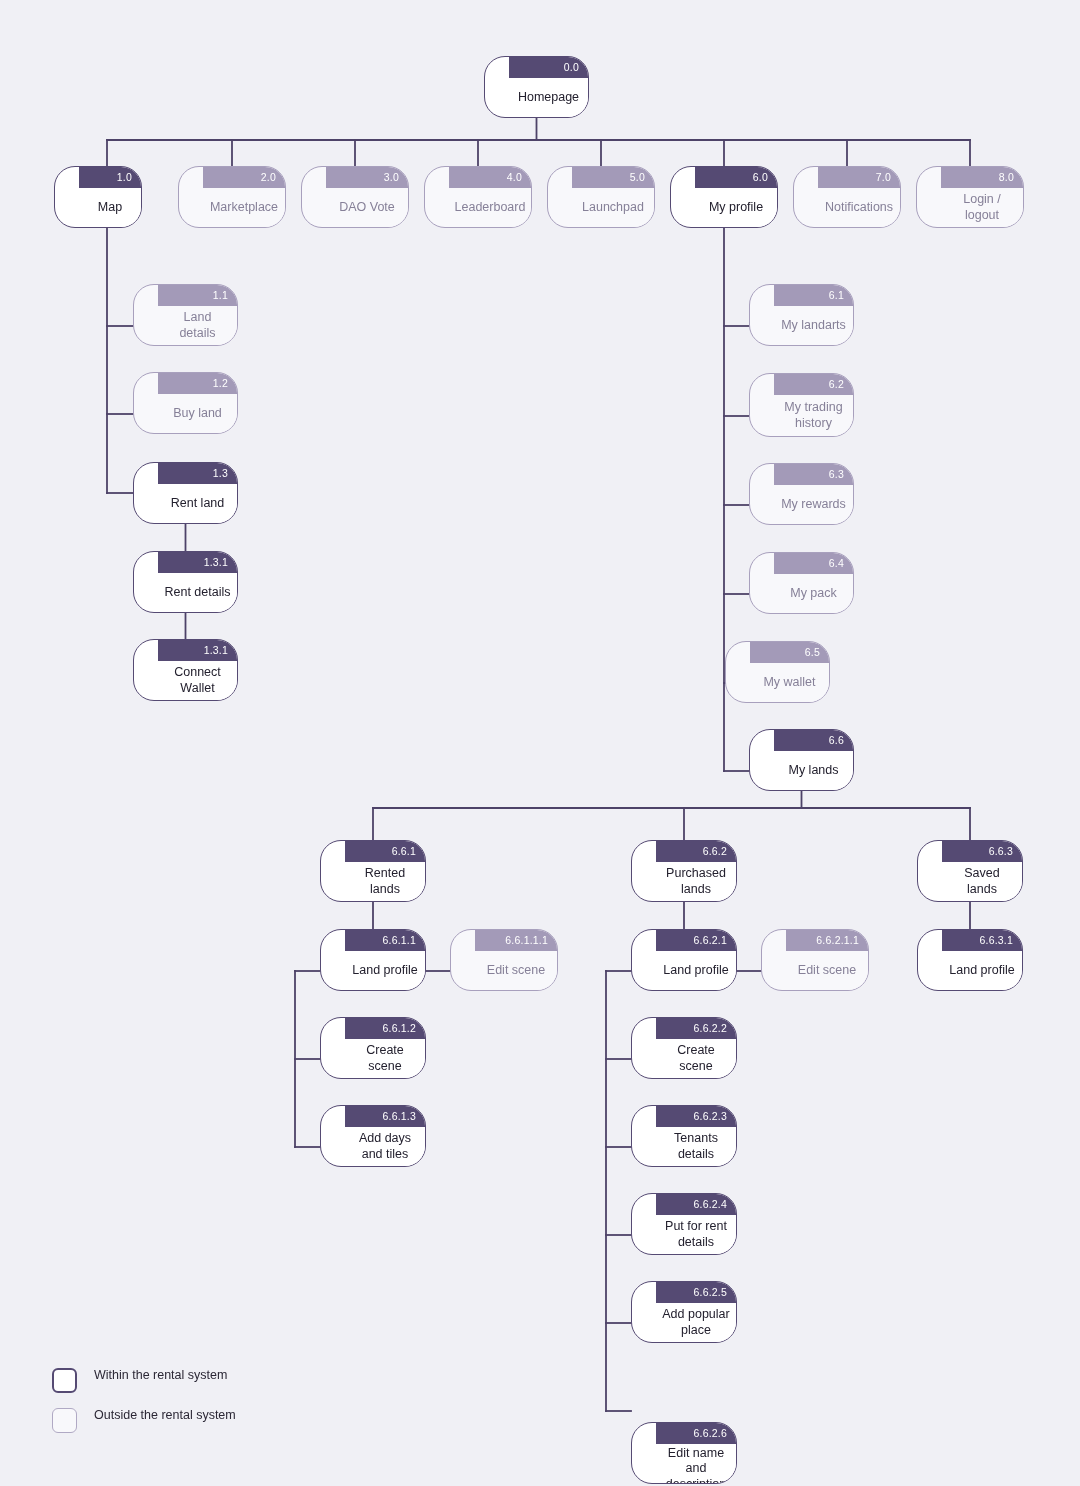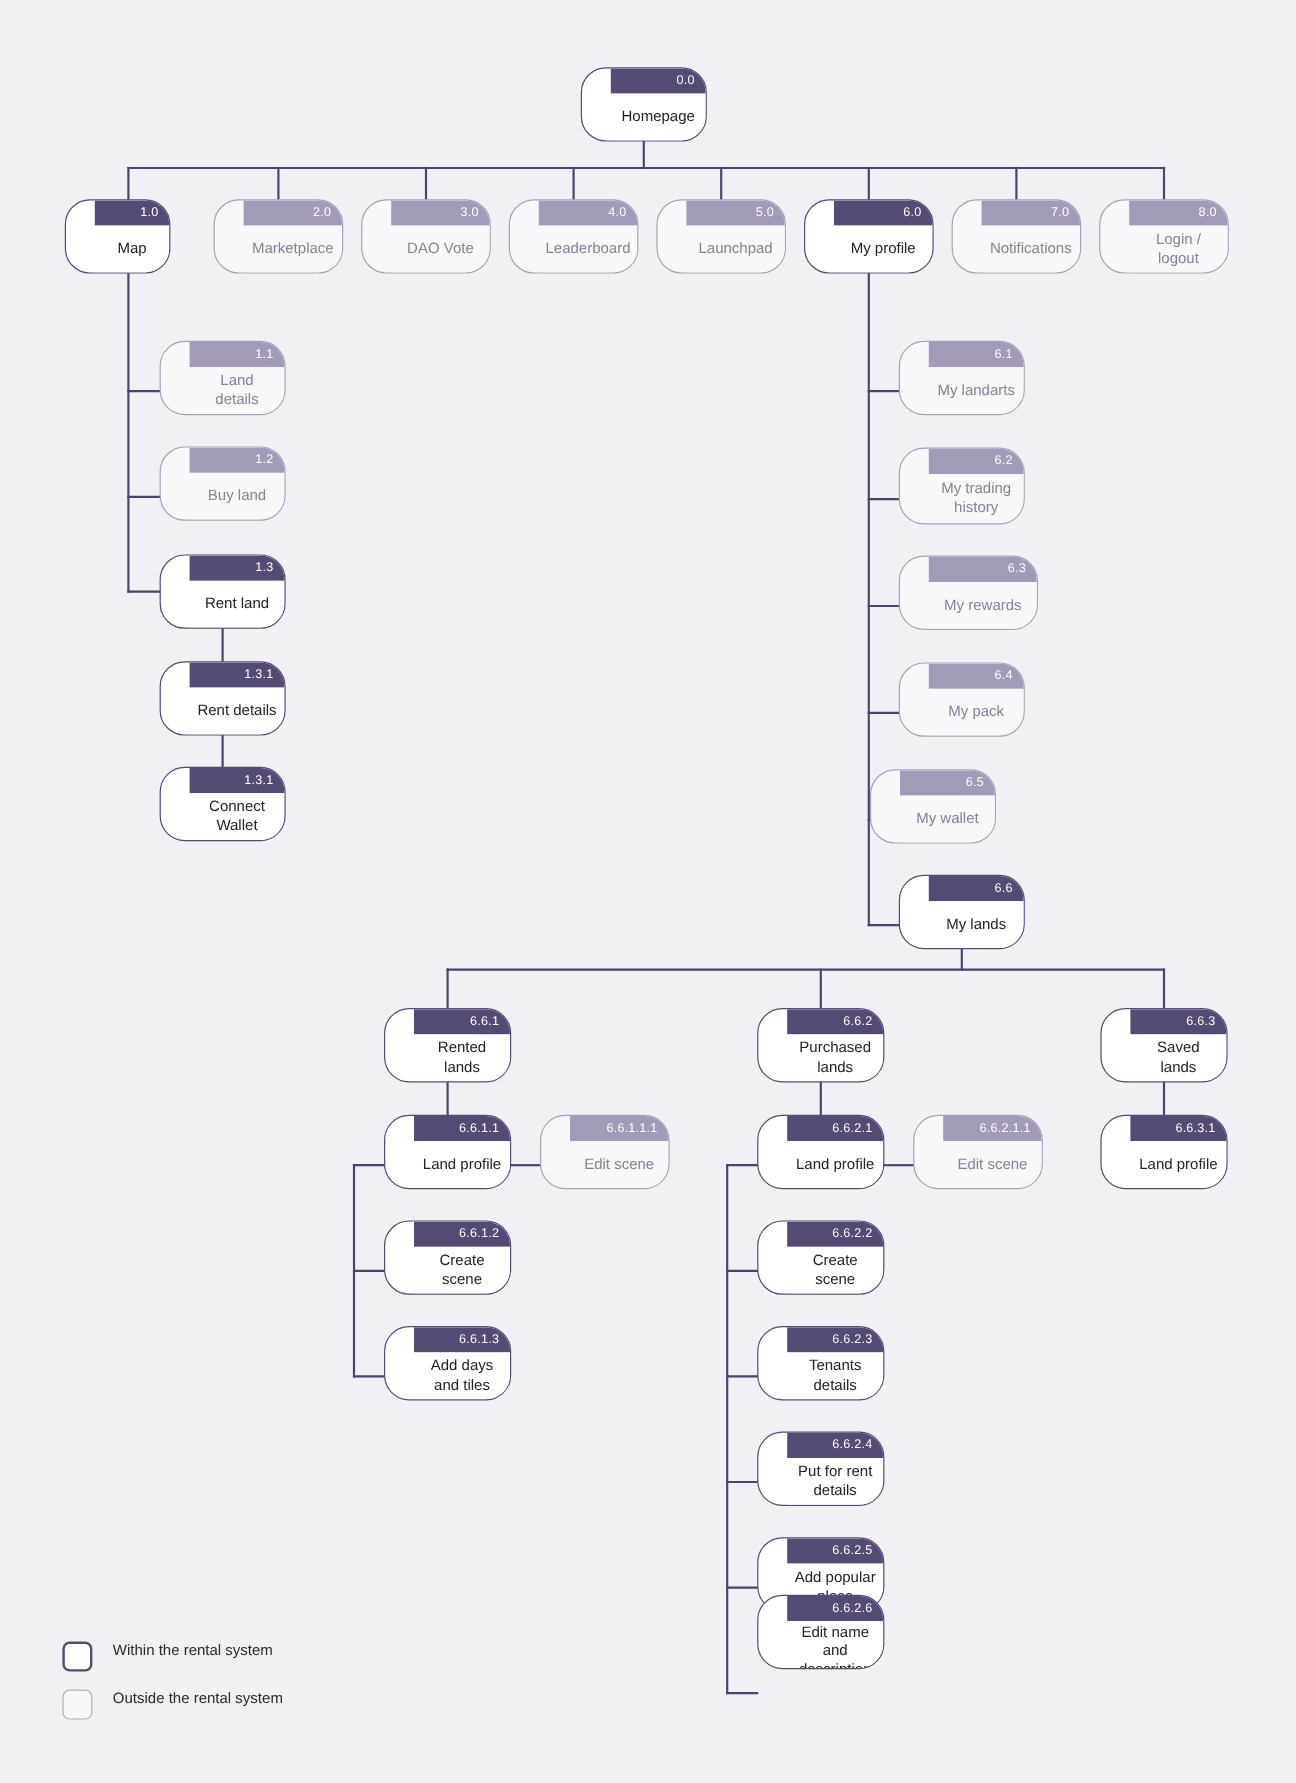--- a/index.html
+++ b/index.html
@@ -232,21 +232,21 @@
         <div class="bdy">Connect Wallet</div>
       </div>
       <div class="node outside" style="left: 749px; top: 284px; width: 105px; height: 62px;">
         <div class="hdr">6.1</div>
         <div class="bdy">My landarts</div>
       </div>
       <div class="node outside" style="left: 749px; top: 373px; width: 105px; height: 64px;">
         <div class="hdr">6.2</div>
         <div class="bdy">My trading history</div>
       </div>
-      <div class="node outside" style="left: 749px; top: 463px; width: 116px; height: 62px;">
+      <div class="node outside" style="left: 749px; top: 463px; width: 105px; height: 62px;">
         <div class="hdr">6.3</div>
         <div class="bdy">My rewards</div>
       </div>
       <div class="node outside" style="left: 749px; top: 552px; width: 105px; height: 62px;">
         <div class="hdr">6.4</div>
         <div class="bdy">My pack</div>
       </div>
       <div class="node outside" style="left: 725px; top: 641px; width: 105px; height: 62px;">
         <div class="hdr">6.5</div>
         <div class="bdy">My wallet</div>
@@ -300,21 +300,21 @@
         <div class="bdy">Tenants details</div>
       </div>
       <div class="node within" style="left: 631px; top: 1193px; width: 106px; height: 62px;">
         <div class="hdr">6.6.2.4</div>
         <div class="bdy">Put for rent details</div>
       </div>
       <div class="node within" style="left: 631px; top: 1281px; width: 106px; height: 62px;">
         <div class="hdr">6.6.2.5</div>
         <div class="bdy">Add popular place</div>
       </div>
-      <div class="node within" style="left: 631px; top: 1329px; width: 106px; height: 62px; justify-content: space-between;">
+      <div class="node within" style="left: 631px; top: 1422px; width: 106px; height: 62px; justify-content: space-between;">
         <div class="hdr">6.6.2.6</div>
         <div class="bdy">Edit name and description</div>
       </div>
       <div class="node within" style="left: 917px; top: 929px; width: 106px; height: 62px;">
         <div class="hdr">6.6.3.1</div>
         <div class="bdy">Land profile</div>
       </div>
     </div>
 
   <div id="legend">

